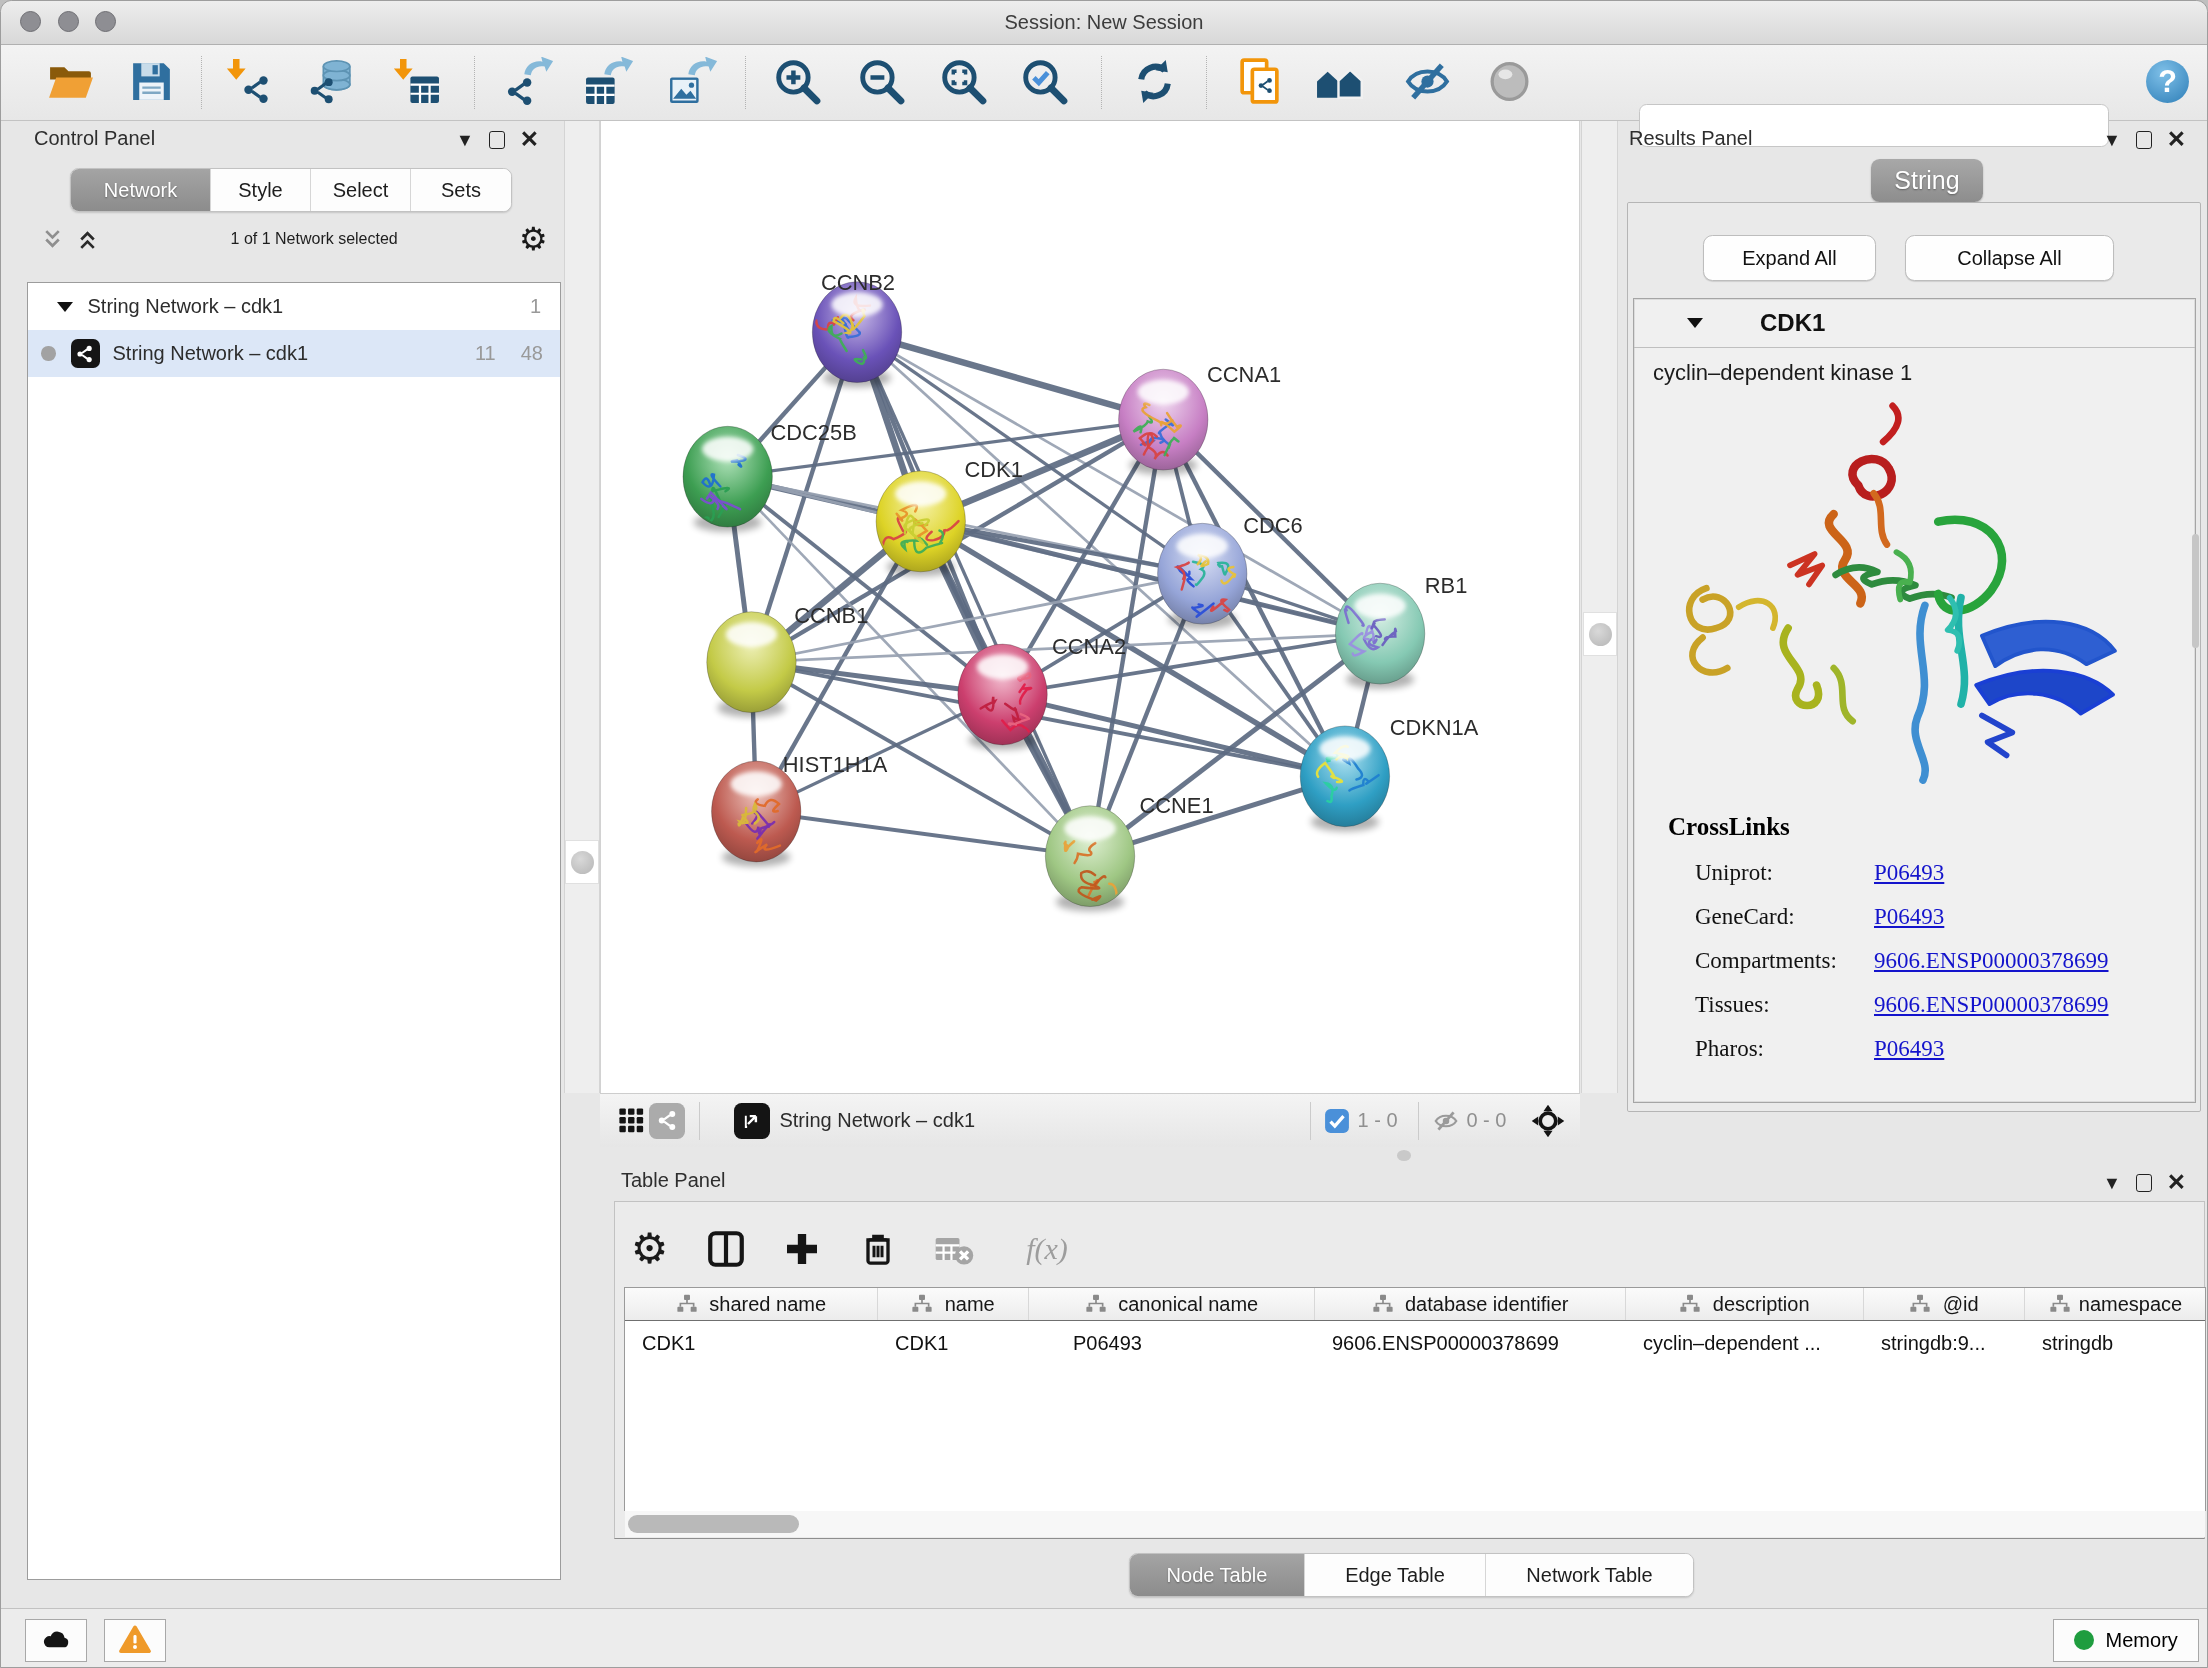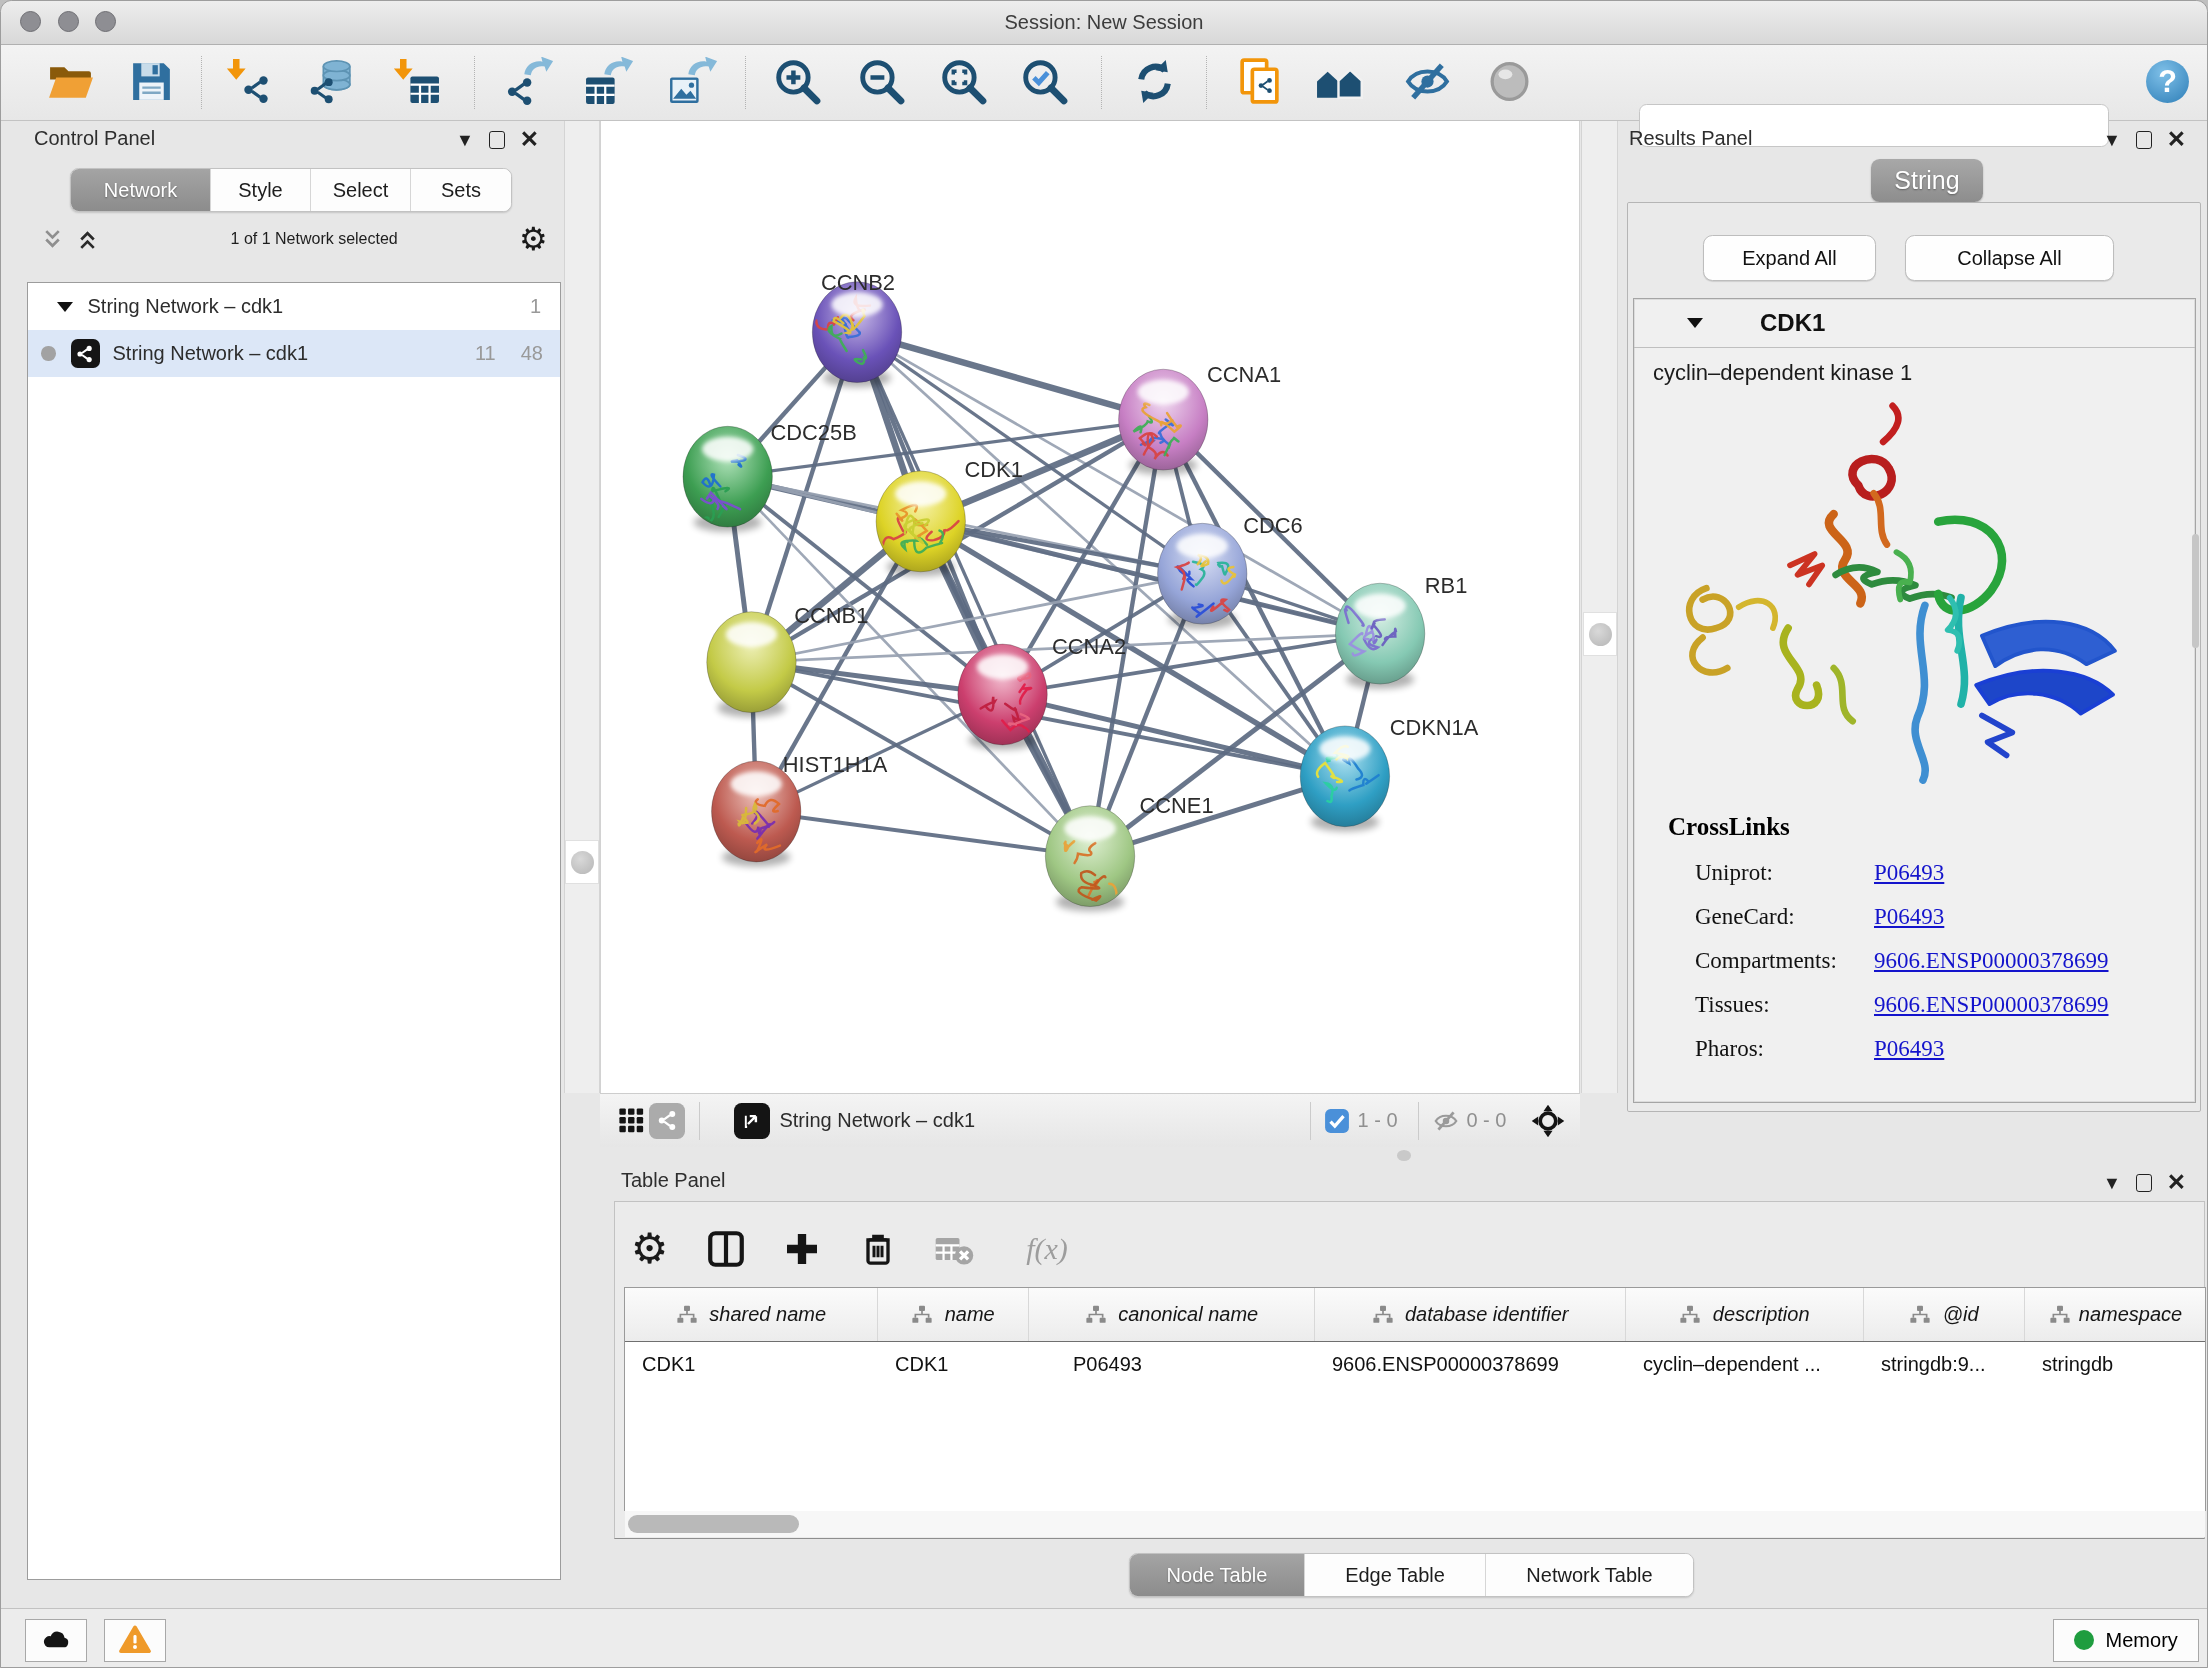--- a/index.html
+++ b/index.html
@@ -106,22 +106,22 @@
   .tp-head{position:absolute;left:620px;top:1168px;}
   .tp-box{position:absolute;left:613px;top:1200px;width:1591px;height:338px;
     background:#ebebeb;border:1px solid #c2c2c2;border-bottom:1.9px solid #8e8e8e;}
   .tp-toolbar{position:absolute;left:623px;top:1216px;height:63px;display:flex;
     align-items:center;gap:25px;}
   .tp-btn{width:51px;height:51px;border:none;background:none;display:flex;
     align-items:center;justify-content:center;cursor:pointer;padding:0;}
   .fx{font-family:"Liberation Serif",serif;font-style:italic;font-size:30px;color:#9d9d9d;}
   .table{position:absolute;left:623px;top:1286px;width:1582px;height:224px;
     background:#fff;border:1px solid #9a9a9a;border-bottom:none;overflow:hidden;}
-  .thead{display:flex;height:54px;background:linear-gradient(#fbfbfb,#ececec);
-    border-bottom:1.9px solid #6f6f6f;font-style:italic;}
+  .thead{display:flex;height:33px;background:linear-gradient(#fbfbfb,#ececec);
+    border-bottom:1.9px solid #6f6f6f;}
   .th{display:flex;align-items:center;justify-content:center;gap:11.4px;
     border-right:1px solid #d8d8d8;font-size:20px;color:#161616;cursor:pointer;}
   .trowdata{display:flex;height:44px;align-items:center;font-size:20px;color:#111;}
   .td{padding-left:17px;white-space:nowrap;overflow:hidden;}
   .hscroll{position:absolute;left:624px;top:1510px;width:1580px;height:26px;
     background:#f7f7f7;}
   .hthumb{position:absolute;left:2.9px;top:3.8px;width:171px;height:18px;border-radius:9.5px;
     background:#b9b9b9;cursor:pointer;}
   .bottom-tabs{position:absolute;left:1128px;top:1552px;height:44px;justify-content:flex-end;}
   

